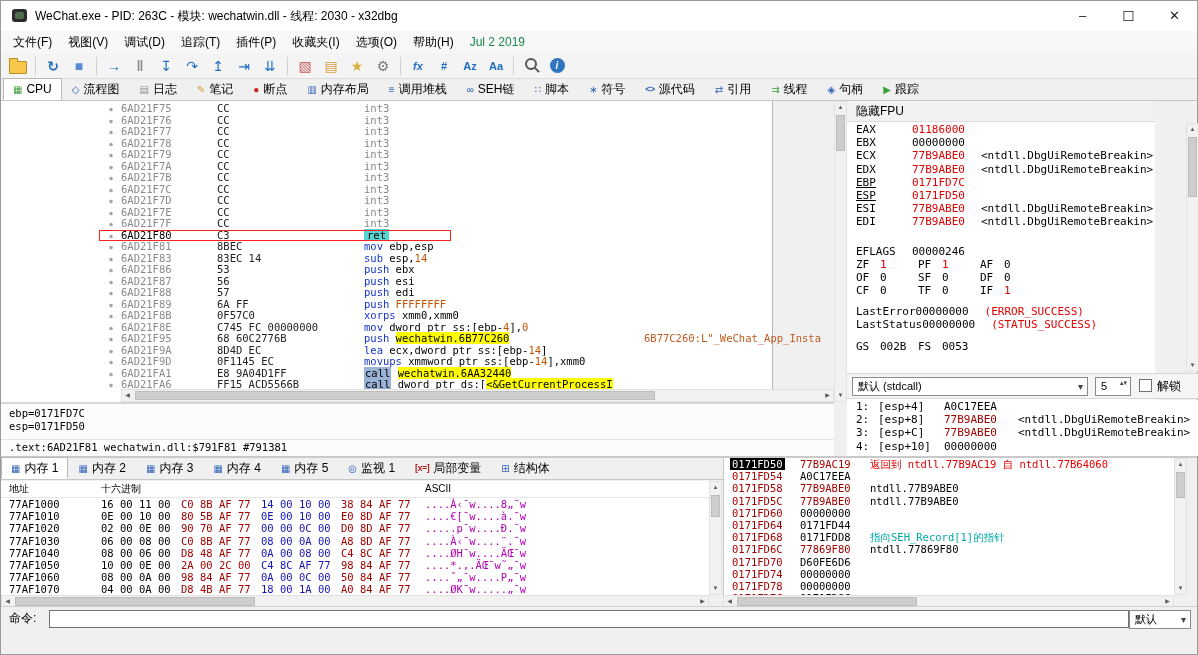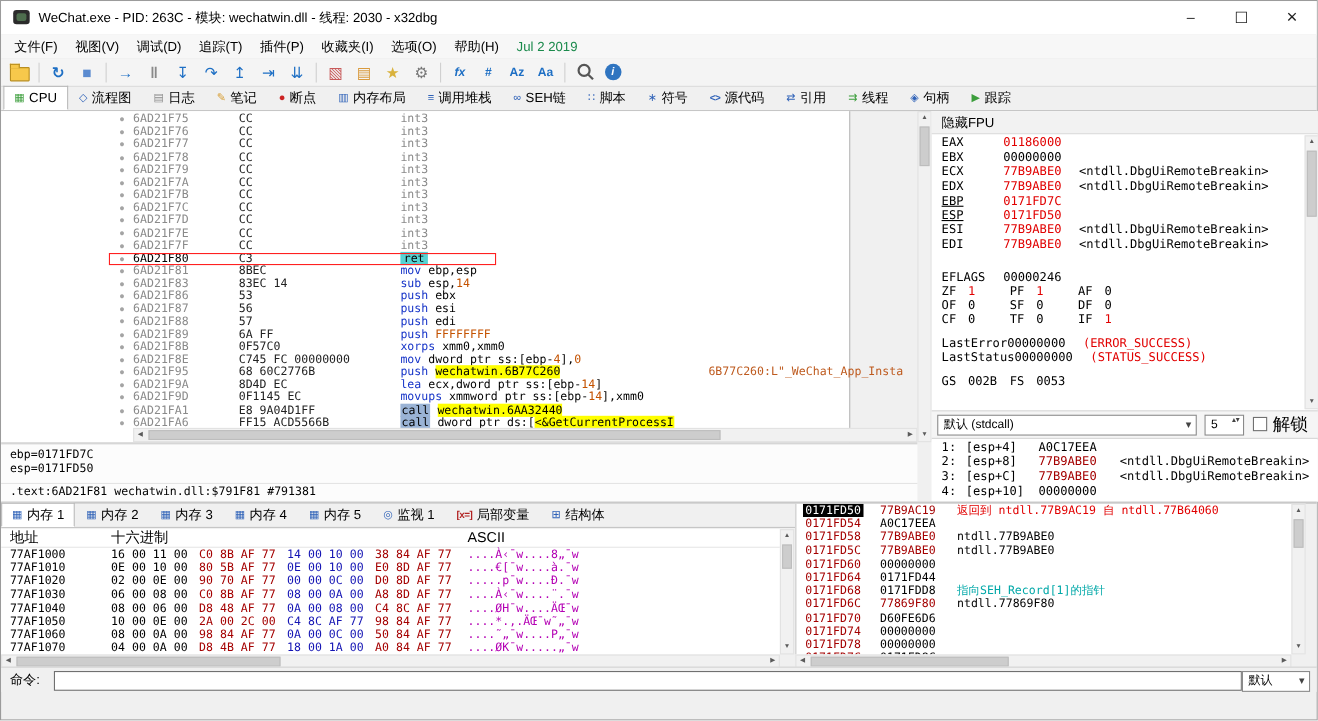--- a/index.html
+++ b/index.html
@@ -75,56 +75,56 @@
   .sbar.v{width:13px;} .sbar.h{height:13px;}
   .sb-btn{position:absolute;width:11px;height:11px;color:#5A5A5A;font-size:6px;line-height:11px;text-align:center;}
   .sb-btn.up::before{content:"▲";} .sb-btn.down::before{content:"▼";}
   .sb-btn.left::before{content:"◀";} .sb-btn.right::before{content:"▶";}
   .sb-btn.up{top:0;left:0;} .sb-btn.down{bottom:0;left:0;}
   .sb-btn.left{left:0;top:0;} .sb-btn.right{right:0;top:0;}
   .sb-thumb{position:absolute;background:#CDCDCD;border:1px solid #BDBDBD;box-sizing:border-box;}
   .v .sb-thumb{left:1px;right:1px;} .h .sb-thumb{top:1px;bottom:1px;}
 
   
-  #reg-panel{position:absolute;left:846px;top:100px;width:352px;height:355px;background:#FFFFFF;box-sizing:border-box;}
+  #reg-panel{position:absolute;left:846px;top:100px;width:308px;height:355px;background:#FFFFFF;box-sizing:border-box;}
   #reg-header{height:20px;background:#F2F2F2;border-bottom:1px solid #DDDDDD;line-height:20px;padding-left:9px;font-size:12px;}
   #reg-rows{position:absolute;left:0;top:22px;width:339px;height:249px;overflow:hidden;
             font-family:"DejaVu Sans Mono","Liberation Mono",monospace;font-size:11px;}
   .rrow{height:13.2px;line-height:13.2px;padding-left:9px;white-space:nowrap;}
   .rsp{height:8px;}
   .rn{display:inline-block;min-width:56px;}
   .runder{text-decoration:underline;}
   .rx{margin-left:16px;}
   .rfn{display:inline-block;min-width:24px;}
   .rfv{display:inline-block;min-width:38px;}
   .c-k{color:#000;} .c-red{color:#E10000;} .c-dred{color:#A40000;} .c-cyan{color:#00A8A8;}
 
   #callconv-row{position:absolute;left:846px;top:372px;width:352px;height:26px;background:#F5F5F5;
                 border-top:1px solid #D6D6D6;border-bottom:1px solid #D6D6D6;box-sizing:border-box;}
   .combo{position:absolute;height:19px;background:#FFFFFF;border:1px solid #8A8A8A;line-height:17px;padding-left:5px;font-size:11px;box-sizing:border-box;}
   .combo::after{content:"▾";position:absolute;right:4px;top:0;color:#444;font-size:10px;}
   #cc-combo{left:5px;top:3px;width:236px;}
   #cc-spin{position:absolute;left:248px;top:3px;width:36px;height:19px;background:#FFF;border:1px solid #8A8A8A;box-sizing:border-box;line-height:17px;padding-left:5px;font-size:11px;}
   #cc-spin::after{content:"▴▾";position:absolute;right:2px;top:1px;font-size:7px;color:#444;letter-spacing:0;width:8px;line-height:8px;display:inline-block;white-space:pre-wrap;}
   #cc-check{position:absolute;left:292px;top:5px;width:13px;height:13px;background:#FFF;border:1px solid #707070;box-sizing:border-box;}
-  #cc-unlock{position:absolute;left:310px;top:3px;line-height:19px;font-size:16px;}
+  #cc-unlock{position:absolute;left:310px;top:3px;line-height:19px;font-size:12px;}
 
   #args-rows{position:absolute;left:846px;top:399px;width:352px;height:56px;background:#FFFFFF;overflow:hidden;
              font-family:"DejaVu Sans Mono","Liberation Mono",monospace;font-size:11px;}
   .arow{height:13.2px;line-height:13.2px;padding-left:9px;white-space:nowrap;}
   .an{display:inline-block;min-width:22px;}
   .am{display:inline-block;min-width:66px;}
   .av{display:inline-block;min-width:74px;}
 
   
   #bottom{position:absolute;left:0;top:455px;width:100%;height:150px;background:#F0F0F0;border-top:2px solid #C9C9C9;box-sizing:border-box;}
   #dump-area{position:absolute;left:0;top:0;width:722px;height:150px;}
   #dump-tabs{position:absolute;left:0;top:0;width:100%;height:22px;display:flex;align-items:flex-end;border-bottom:1px solid #C6C6C6;box-sizing:border-box;background:#F0F0F0;}
   #dump-table{position:absolute;left:0;top:23px;width:708px;height:114px;background:#FFFFFF;overflow:hidden;}
-  #dump-head{position:relative;height:16px;border-bottom:1px solid #E6E6E6;font-size:13px;line-height:16px;}
+  #dump-head{position:relative;height:16px;border-bottom:1px solid #E6E6E6;font-size:10px;line-height:16px;}
   .mh{position:absolute;top:0;}
   #mh-addr{left:8px;} #mh-hex{left:100px;} #mh-ascii{left:424px;}
   #dump-rows{position:relative;font-family:"DejaVu Sans Mono","Liberation Mono",monospace;font-size:10.5px;}
   .mrow{position:relative;height:12.2px;line-height:12.2px;white-space:nowrap;}
   .maddr{position:absolute;left:8px;color:#000;}
   .mgrp{position:absolute;}
   .mg0{left:100px;color:#000;} .mg1{left:180px;color:#A40000;} .mg2{left:260px;color:#1414B4;} .mg3{left:340px;color:#A40000;}
   .mascii{position:absolute;left:424px;color:#B400B4;}
 
   #stack-pane{position:absolute;left:722px;top:0;width:464px;height:137px;background:#FFFFFF;border-left:1px solid #C6C6C6;overflow:hidden;box-sizing:border-box;}

